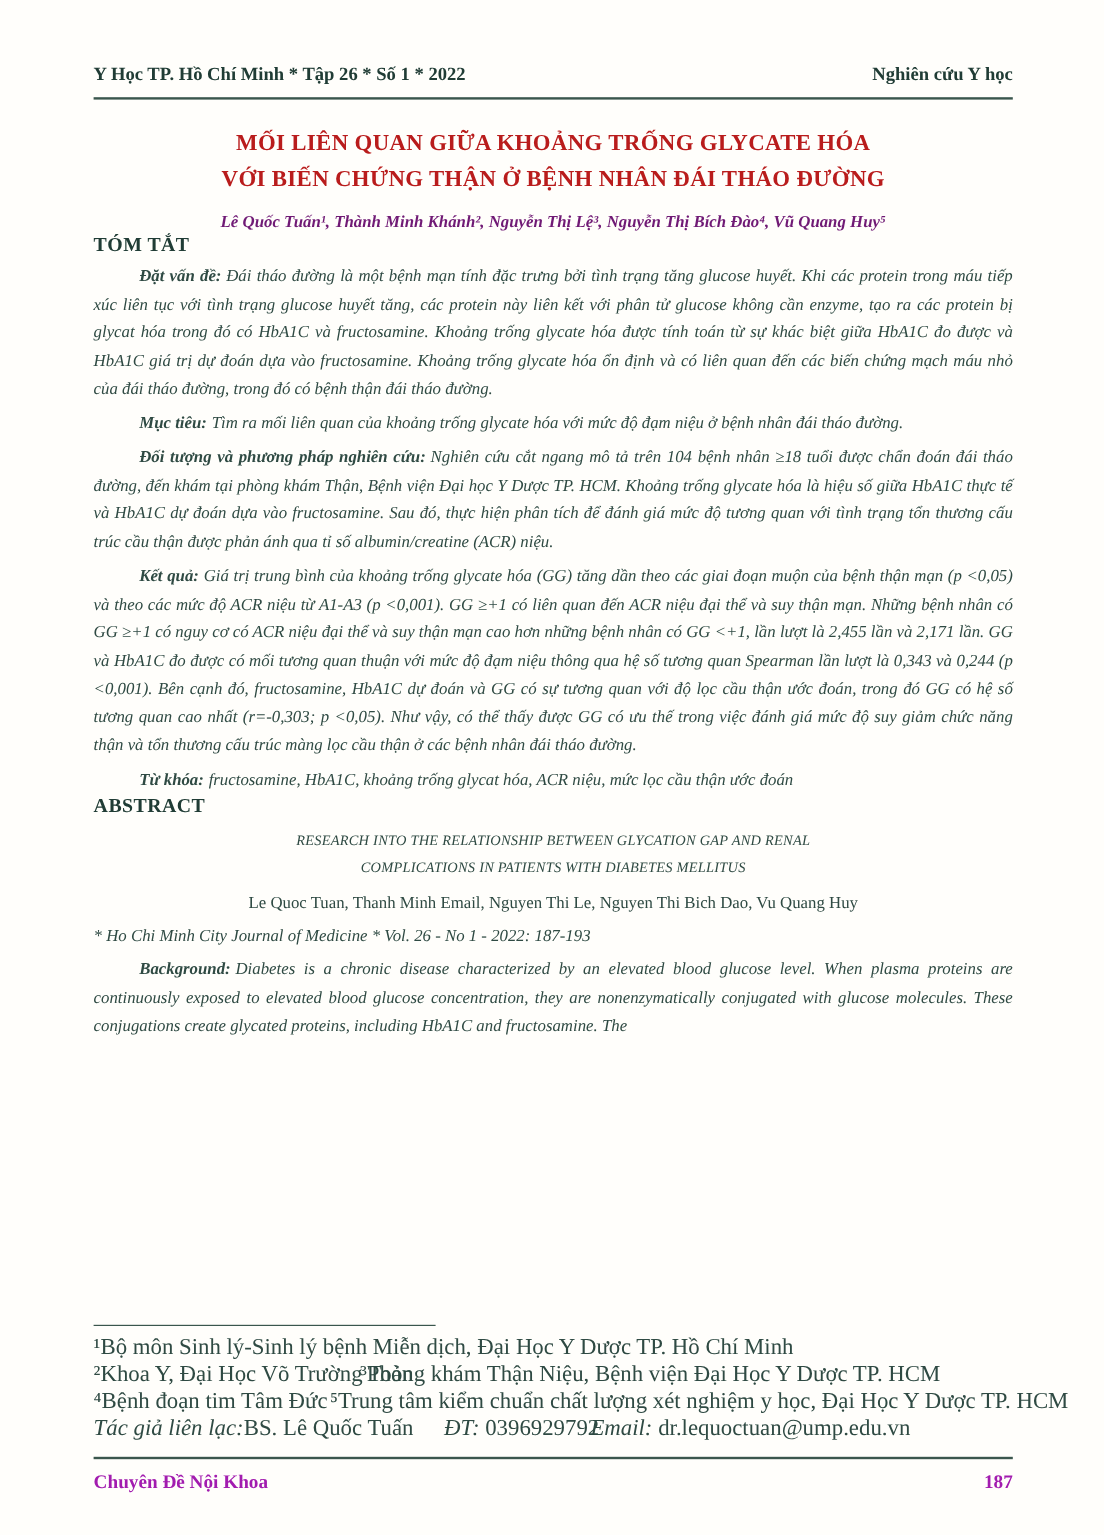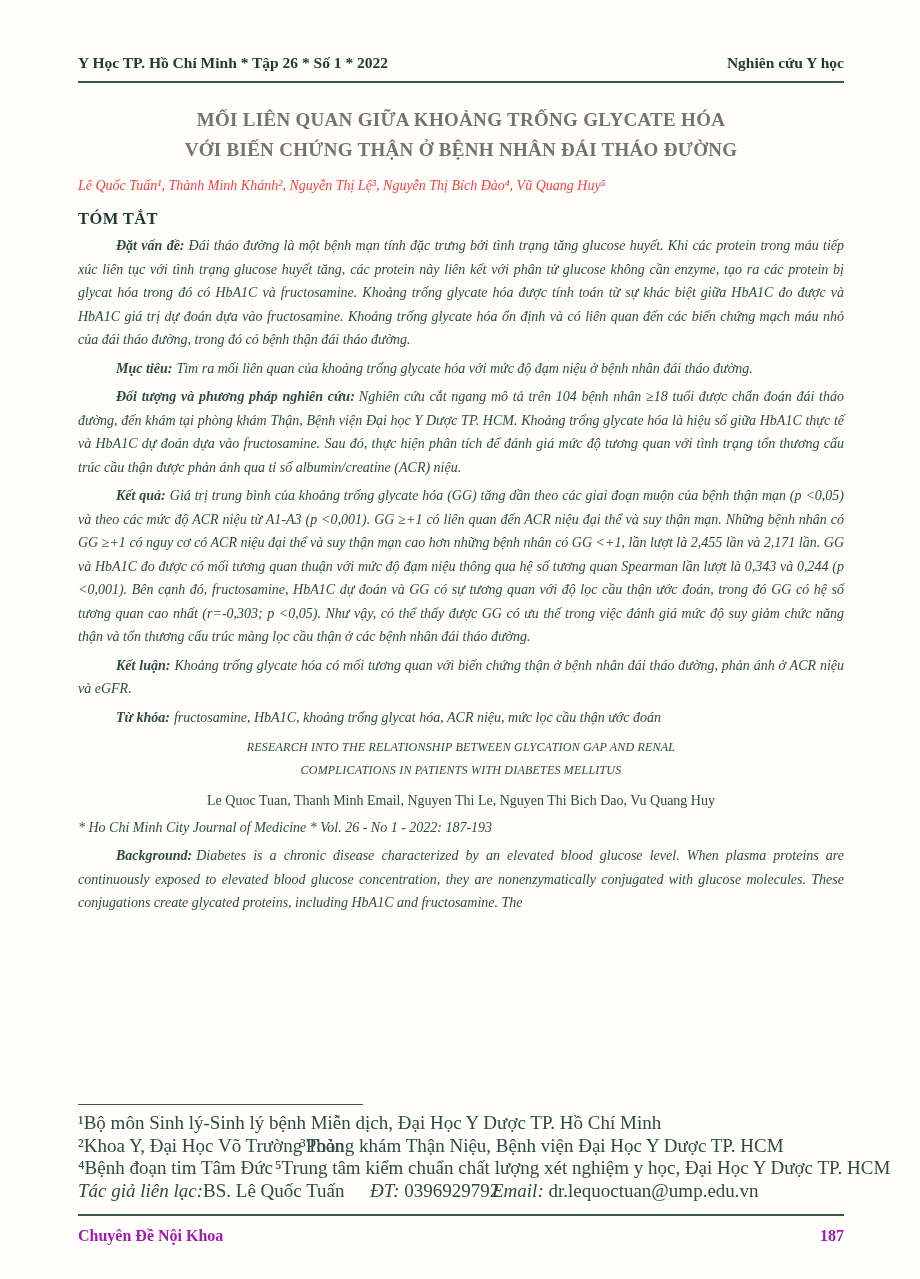--- a/index.html
+++ b/index.html
@@ -21,29 +21,28 @@
   .page-header{
     display:flex; justify-content:space-between; align-items:baseline;
     font-weight:bold; font-size:15.5px; color:#203c35;
     padding-bottom:9px; border-bottom:2px solid #3a564d;
   }
 
   
   .article-title{
     margin-top:22px; text-align:center;
     font-weight:bold; font-size:19px; line-height:30px;
-    letter-spacing:0.3px; color:#737373;
+    letter-spacing:0.3px; color:#b91c1c;
   }
   .authors-vi{
-    margin-top:13px; 
-    font-style:italic; font-weight:normal; font-size:14px; color:#ef4444;
+    margin-top:13px; text-align:center;
+    font-style:italic; font-weight:bold; font-size:14px; color:#701a75;
   }
 
   .section-heading{
-    margin-top:15px;
     font-weight:bold; font-size:16.5px; letter-spacing:0.4px;
     color:#203c35;
   }
 
   .body-para{
     margin-top:5px;
     font-style:italic; font-size:14px; line-height:23.5px;
     text-align:justify; text-indent:38px;
   }
   .body-para .lead{ font-weight:bold; padding-right:4px; }
@@ -114,28 +113,26 @@
   </p>
 
   <p class="body-para">
     <span class="lead">Đối tượng và phương pháp nghiên cứu:</span><span>Nghiên cứu cắt ngang mô tả trên 104 bệnh nhân ≥18 tuổi được chẩn đoán đái tháo đường, đến khám tại phòng khám Thận, Bệnh viện Đại học Y Dược TP. HCM. Khoảng trống glycate hóa là hiệu số giữa HbA1C thực tế và HbA1C dự đoán dựa vào fructosamine. Sau đó, thực hiện phân tích để đánh giá mức độ tương quan với tình trạng tổn thương cấu trúc cầu thận được phản ánh qua tỉ số albumin/creatine (ACR) niệu.</span>
   </p>
 
   <p class="body-para">
     <span class="lead">Kết quả:</span><span>Giá trị trung bình của khoảng trống glycate hóa (GG) tăng dần theo các giai đoạn muộn của bệnh thận mạn (p &lt;0,05) và theo các mức độ ACR niệu từ A1-A3 (p &lt;0,001). GG ≥+1 có liên quan đến ACR niệu đại thể và suy thận mạn. Những bệnh nhân có GG ≥+1 có nguy cơ có ACR niệu đại thể và suy thận mạn cao hơn những bệnh nhân có GG &lt;+1, lần lượt là 2,455 lần và 2,171 lần. GG và HbA1C đo được có mối tương quan thuận với mức độ đạm niệu thông qua hệ số tương quan Spearman lần lượt là 0,343 và 0,244 (p &lt;0,001). Bên cạnh đó, fructosamine, HbA1C dự đoán và GG có sự tương quan với độ lọc cầu thận ước đoán, trong đó GG có hệ số tương quan cao nhất (r=-0,303; p &lt;0,05). Như vậy, có thể thấy được GG có ưu thế trong việc đánh giá mức độ suy giảm chức năng thận và tổn thương cấu trúc màng lọc cầu thận ở các bệnh nhân đái tháo đường.</span>
   </p>
 
-  <p class="body-para">
-    <span class="lead">Kết luận:</span><span>Khoảng trống glycate hóa có mối tương quan với biến chứng thận ở bệnh nhân đái tháo đường, phản ánh ở ACR niệu và eGFR.</span>
-  </p>
 
   <p class="body-para">
     <span class="lead">Từ khóa:</span><span>fructosamine, HbA1C, khoảng trống glycat hóa, ACR niệu, mức lọc cầu thận ước đoán</span>
   </p>
 
+  <div class="section-heading">ABSTRACT</div>
 
   <div class="abstract-title">
     <div>RESEARCH INTO THE RELATIONSHIP BETWEEN GLYCATION GAP AND RENAL</div>
     <div>COMPLICATIONS IN PATIENTS WITH DIABETES MELLITUS</div>
   </div>
 
   <div class="abstract-authors">Le Quoc Tuan, Thanh Minh Email, Nguyen Thi Le, Nguyen Thi Bich Dao, Vu Quang Huy</div>
 
   <div class="abstract-ref">* Ho Chi Minh City Journal of Medicine * Vol. 26 - No 1 - 2022: 187-193</div>
 

